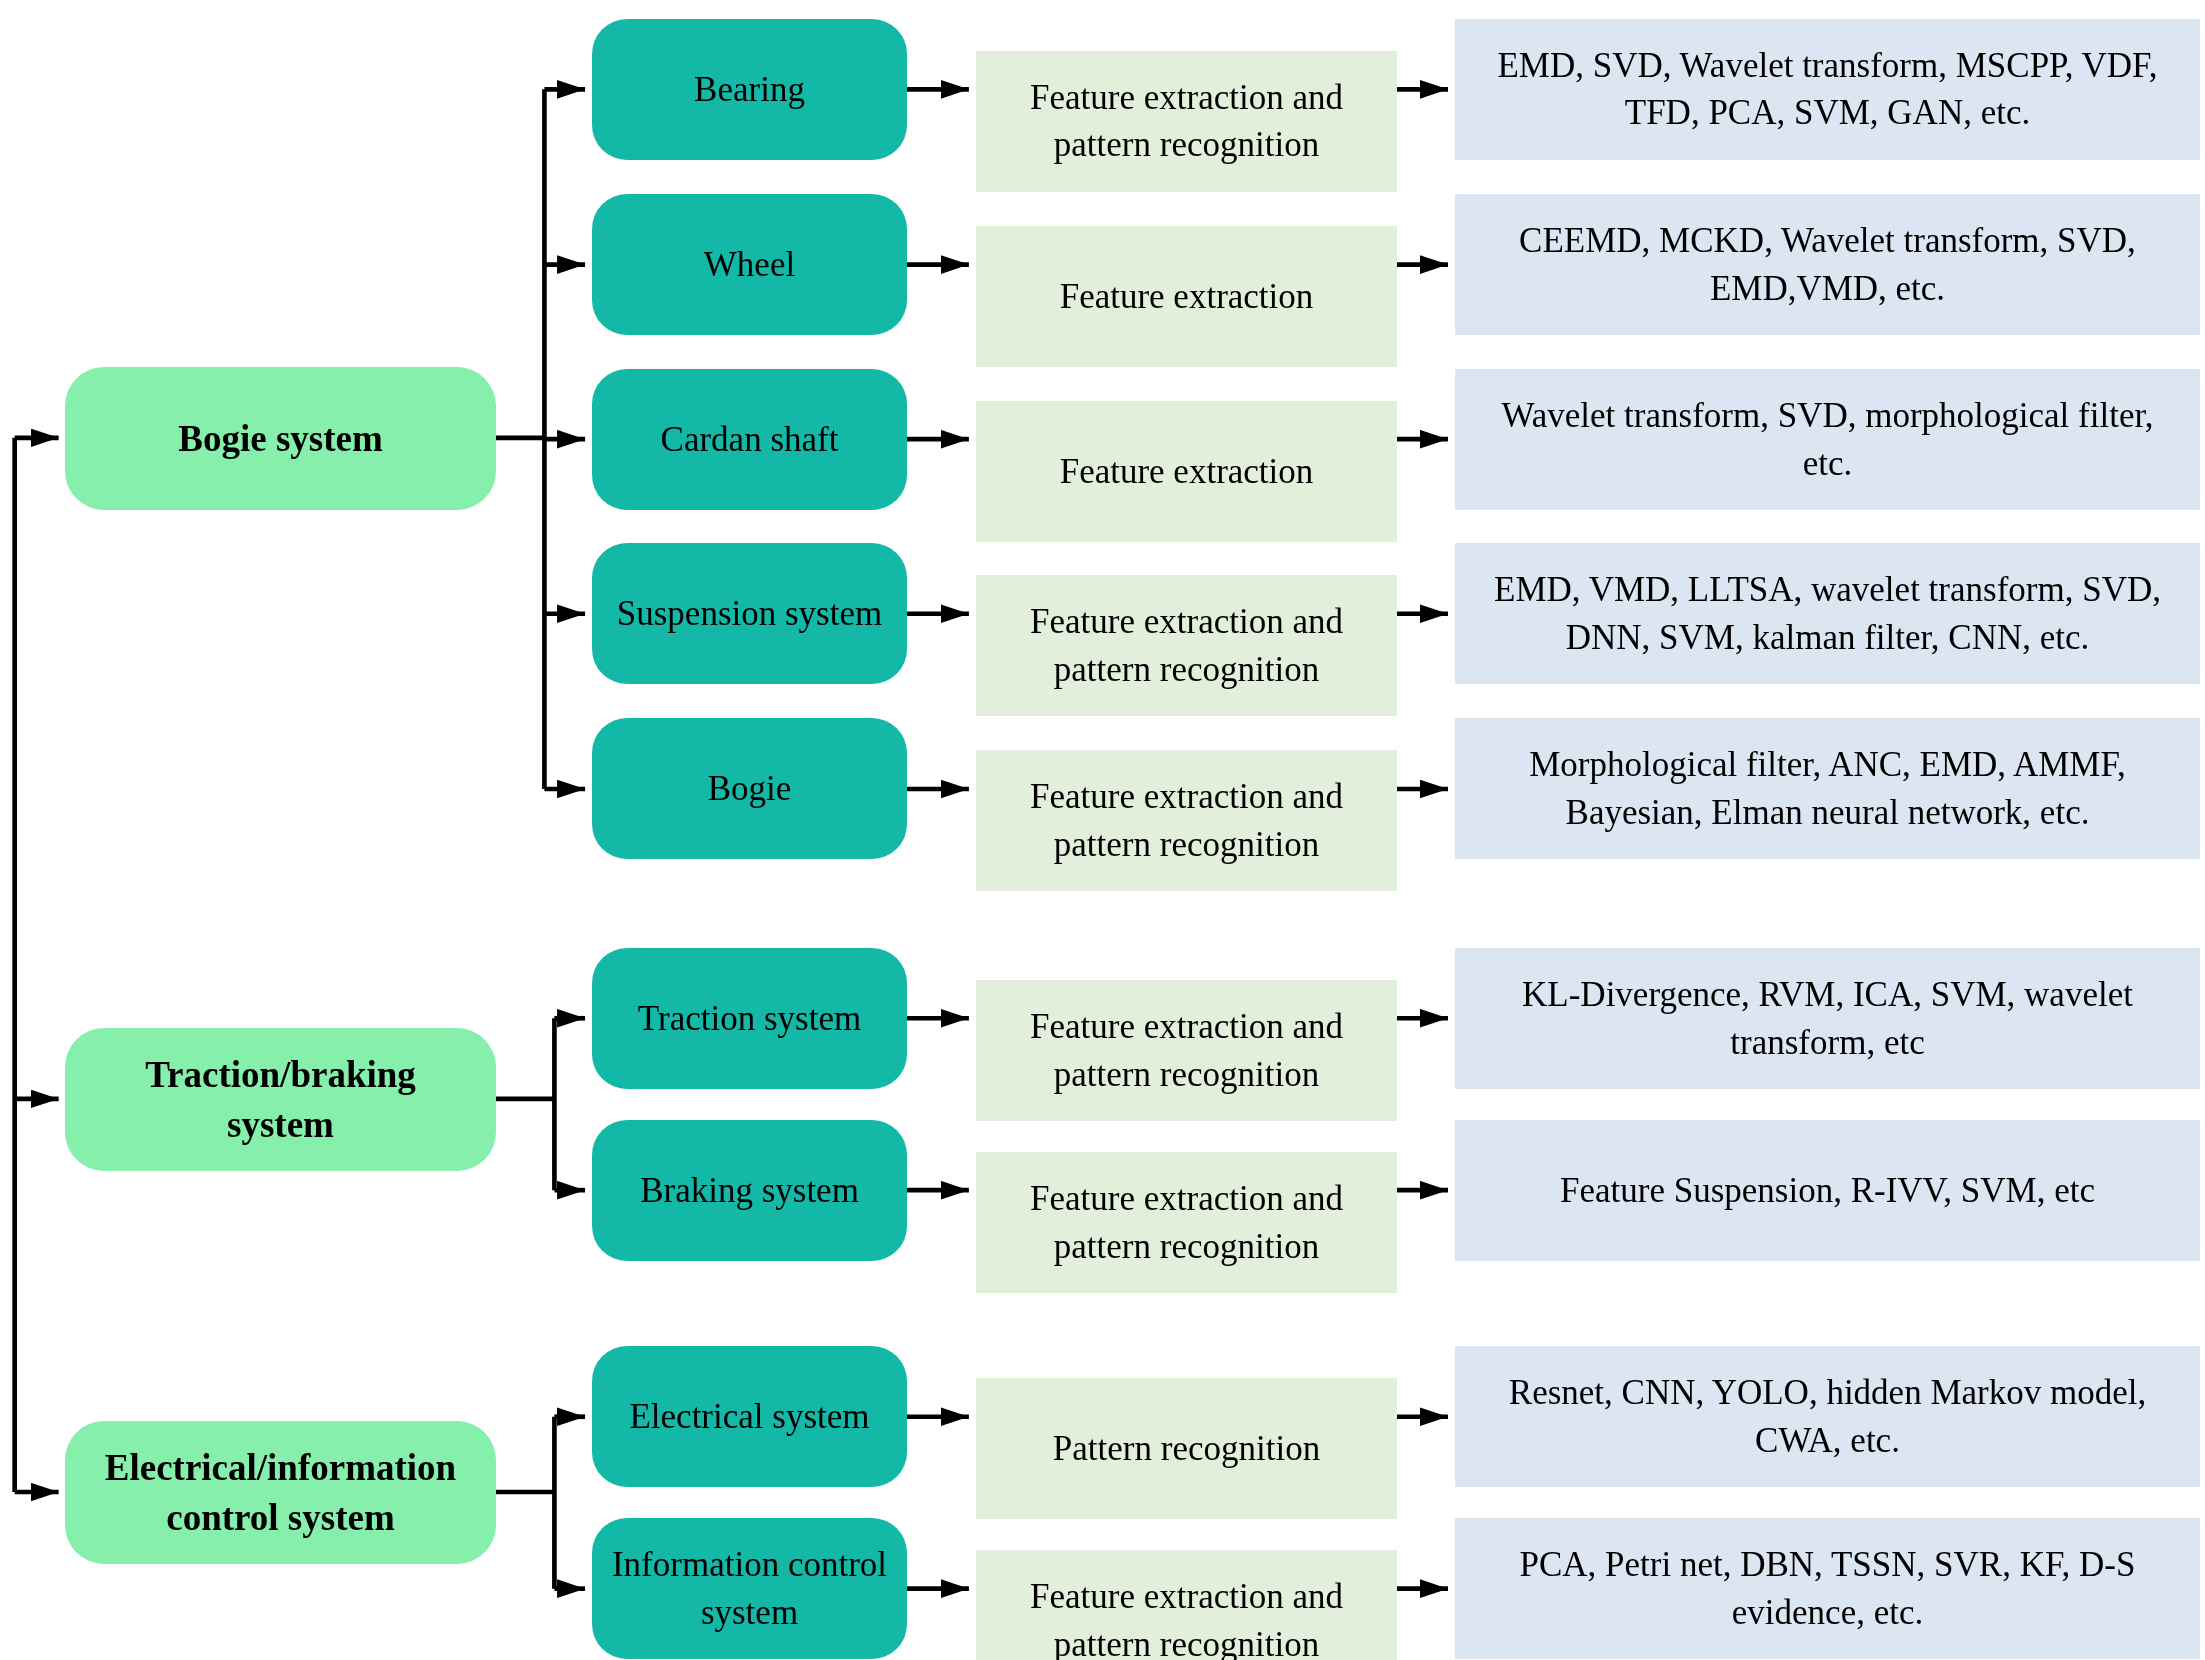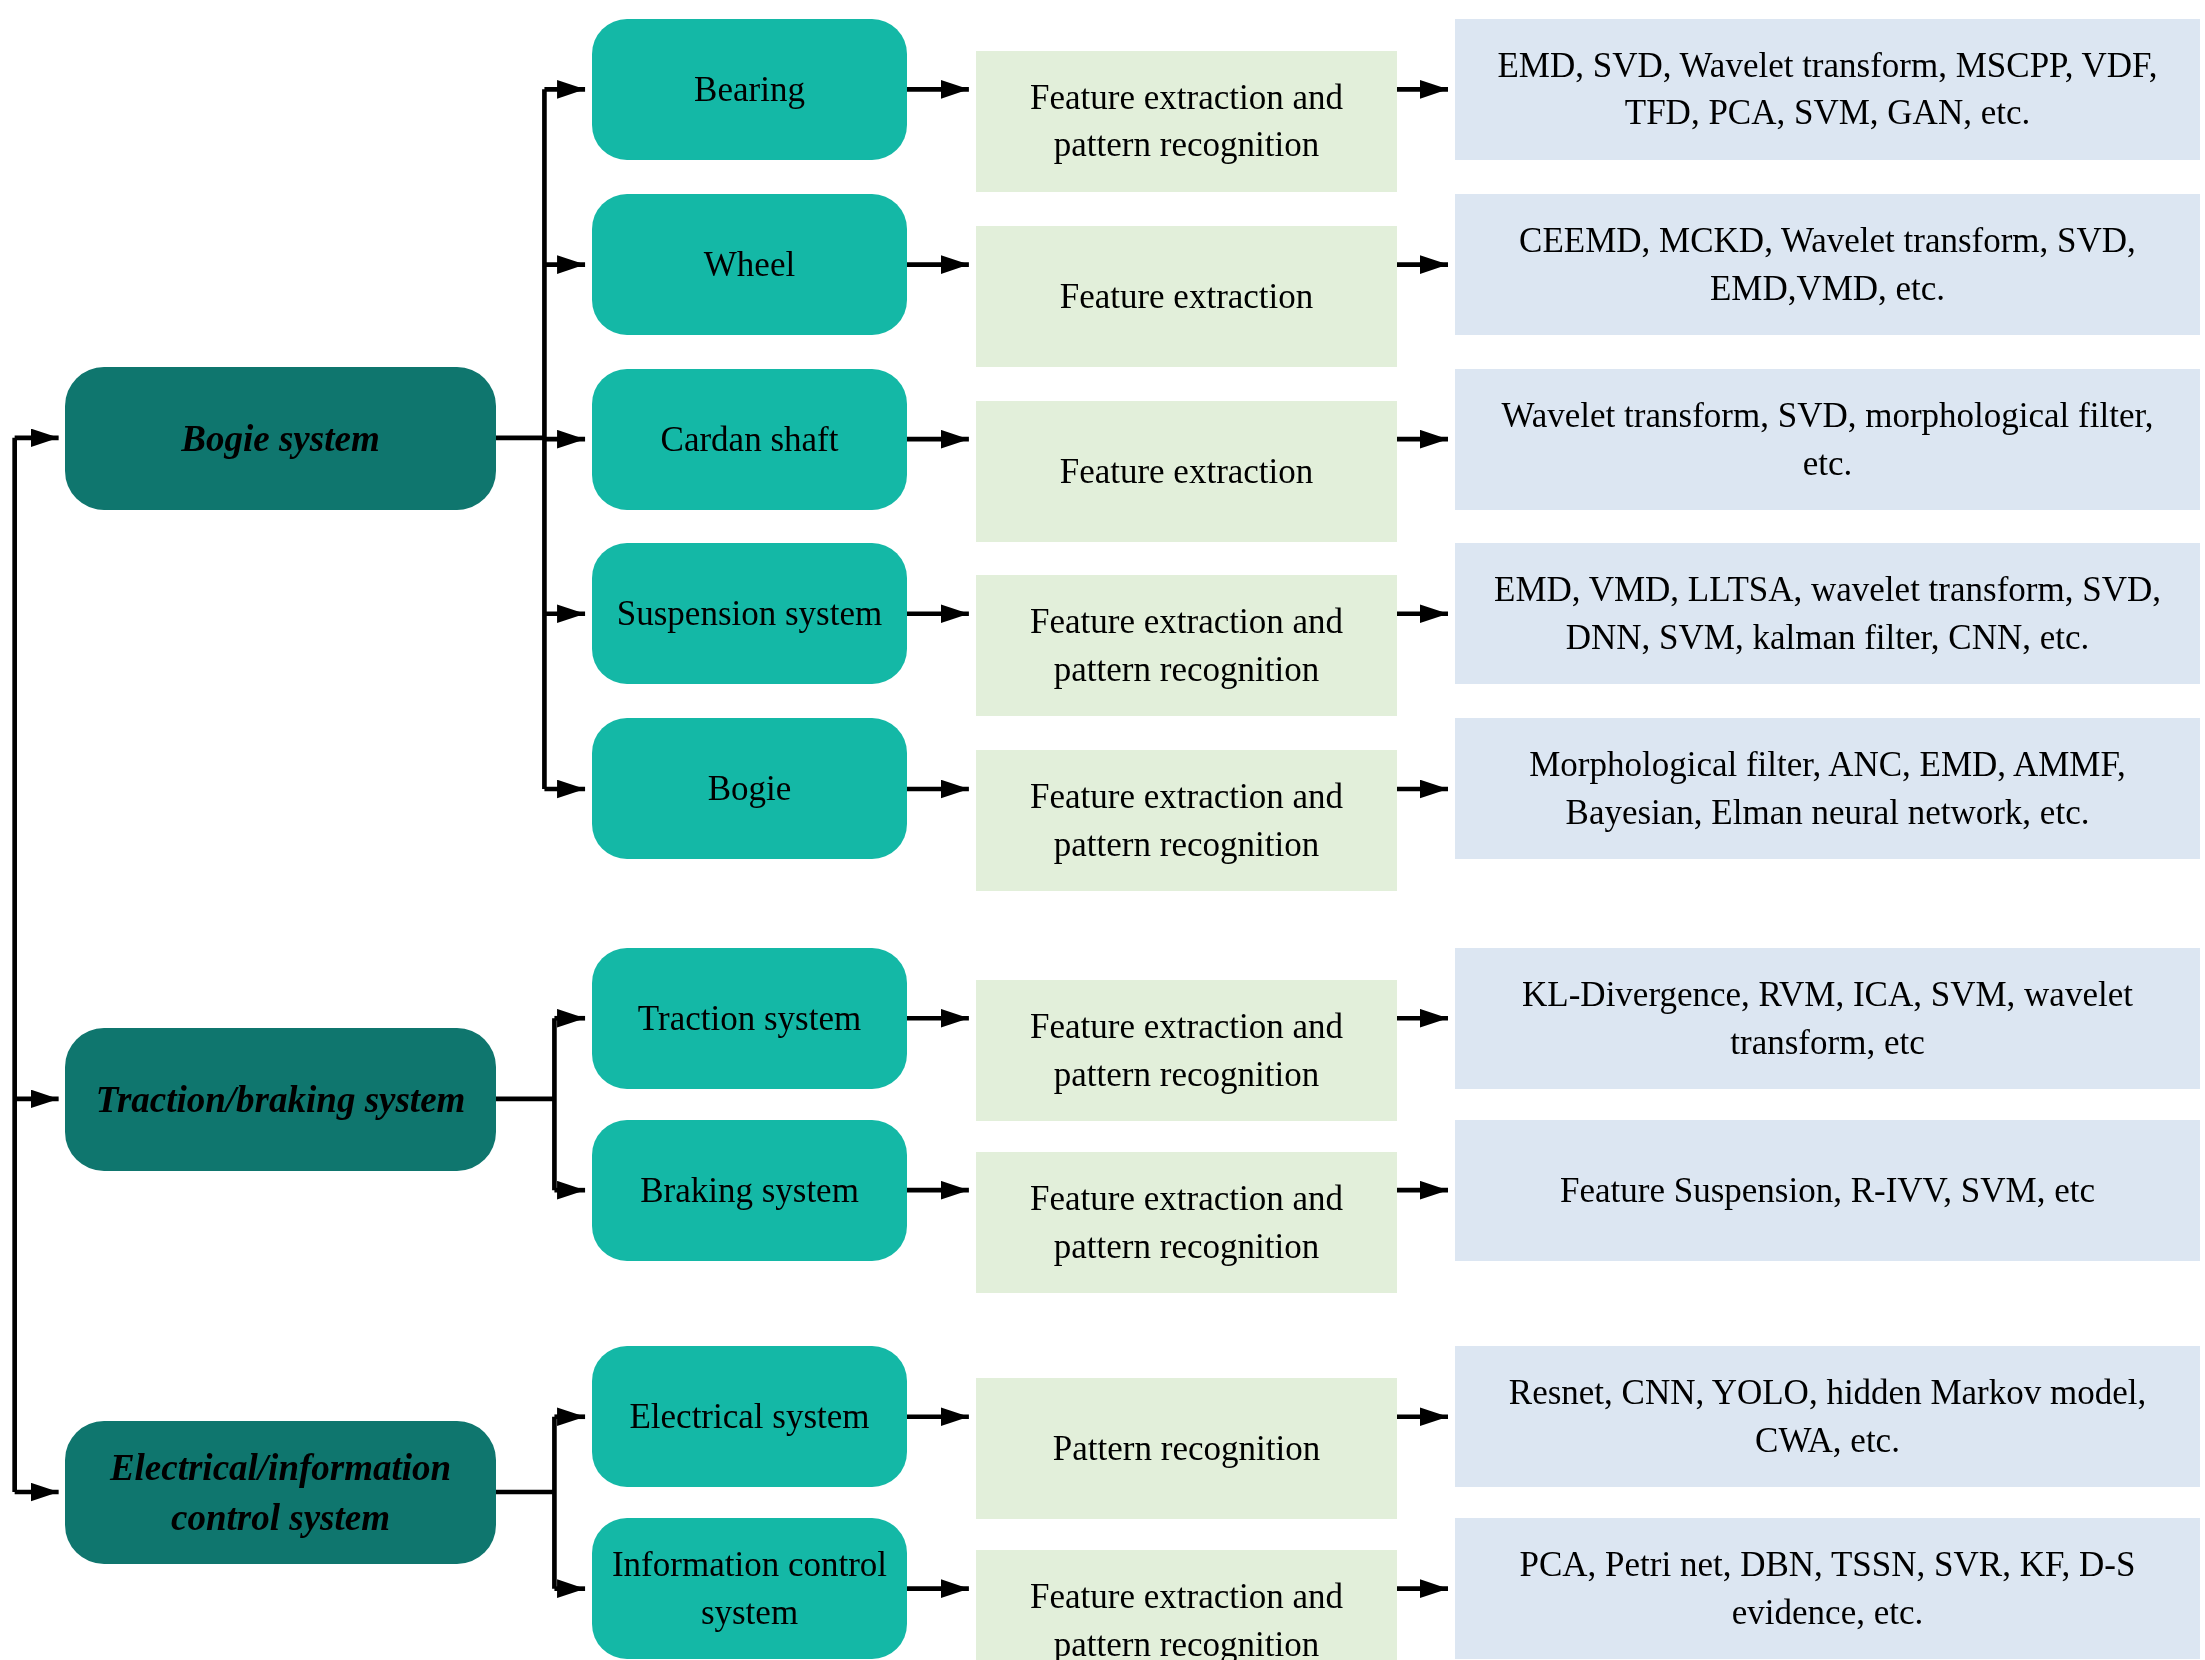--- a/index.html
+++ b/index.html
@@ -23,26 +23,25 @@
     align-items: center;
     justify-content: center;
     text-align: center;
     box-sizing: border-box;
     font-size: 35px;
     line-height: 1.35;
   }
   .box span { display: block; width: 100%; }
   .grp {
     left: 65px; width: 431px; height: 143px;
-    background: #0f766e;
+    background: #86efac;
     border-radius: 39px;
     font-weight: bold;
     font-size: 37px;
     padding: 12px 24px;
-    font-style: italic;
   }
   .sys {
     left: 592px; width: 315px; height: 141px;
     background: #14b8a6;
     border-radius: 35px;
     padding: 0 17.3px;
   }
   .proc {
     left: 976px; width: 421px; height: 141px;
     background: #e2efda;

